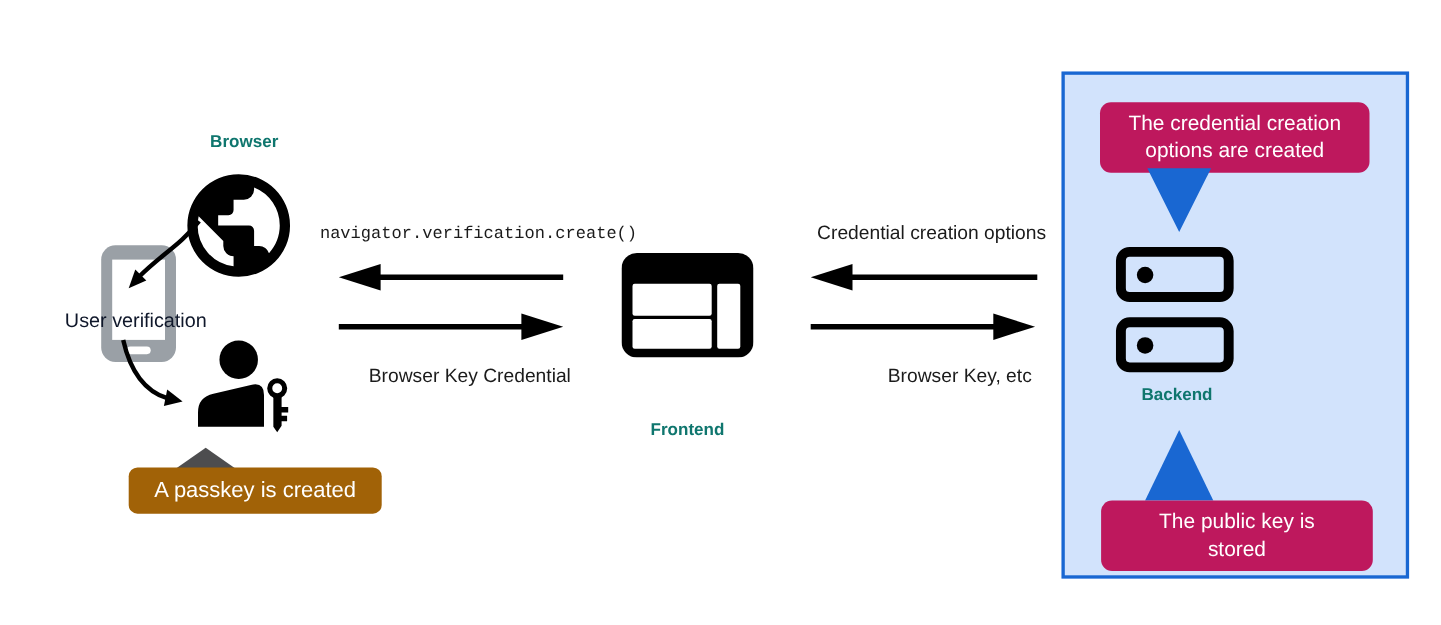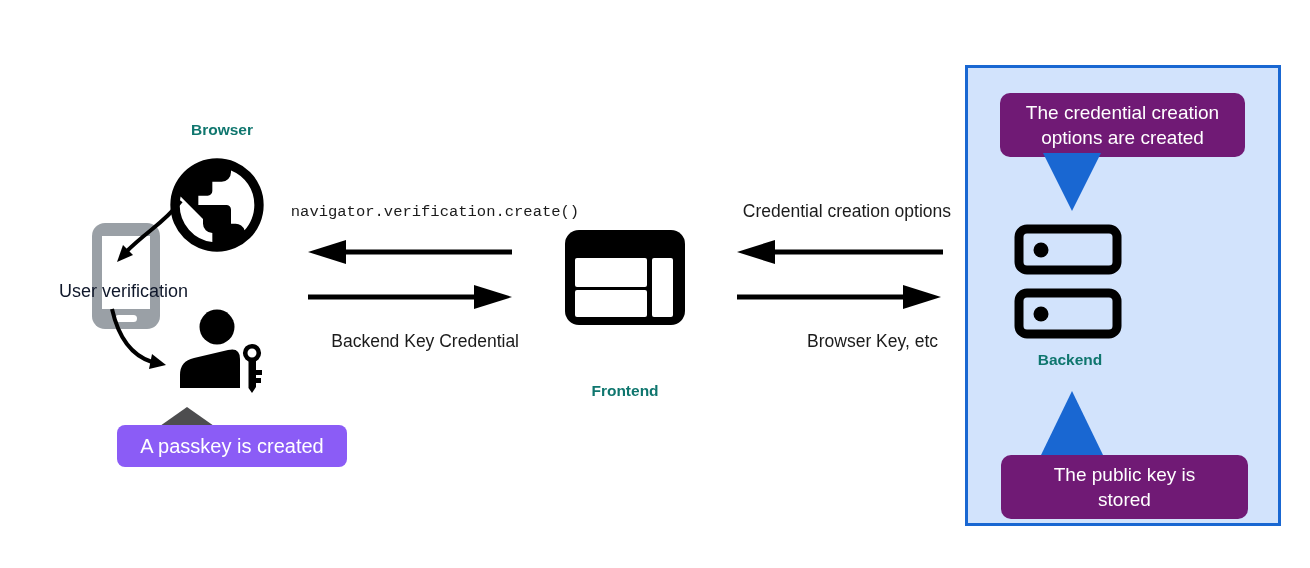--- a/index.html
+++ b/index.html
@@ -12,35 +12,35 @@
     overflow:hidden;
   }
   .abs{position:absolute;}
   .node-label{font-weight:bold;font-size:15.5px;color:#0f766e;text-align:center;}
   .msg-label{font-size:17.5px;color:#1b1b1b;text-align:right;white-space:nowrap;}
   .code-label{font-family:"Liberation Mono","DejaVu Sans Mono",monospace;font-size:15.5px;color:#1b1b1b;text-align:center;white-space:nowrap;}
   .plain-label{font-size:18px;color:#0f172a;text-align:right;white-space:nowrap;}
 
   
   .tip-dark{
-    background:#8b5cf6;color:#ffffff;border-radius:8px;
+    background:#a16207;color:#ffffff;border-radius:8px;
     font-size:20px;text-align:center;line-height:42px;height:42px;width:230px;
   }
   .tip-dark-tail{
     width:0;height:0;
     border-left:27px solid transparent;border-right:27px solid transparent;
     border-bottom:19px solid #4d4d4f;
   }
 
   
   .panel{
     background:#d2e3fc;border:3px solid #1967d2;box-sizing:border-box;
   }
   .tip-blue{
-    background:#701a75;color:#ffffff;border-radius:10px;
+    background:#be185d;color:#ffffff;border-radius:10px;
     font-size:19px;line-height:1.32;text-align:center;
     display:flex;align-items:center;justify-content:center;
     box-sizing:border-box;padding:7px 10px;
   }
   .tip-blue .inner{display:block;}
   .tail-down{
     width:0;height:0;
     border-left:29px solid transparent;border-right:29px solid transparent;
     border-top:58px solid #1967d2;
   }
@@ -74,21 +74,21 @@
     <circle cx="45" cy="24" r="17.5" fill="#000"></circle>
     <path fill="#000" d="M8 85 V72 Q8 58 22 55 L56 47 Q68 44 68 56 V85 Z"></path>
     <circle cx="80" cy="50" r="6.8" fill="none" stroke="#000" stroke-width="4.6"></circle>
     <path fill="#000" d="M76.5 58 L84 58 L84 67 L90 67 L90 72 L84 72 L84 75 L89 75 L89 80 L84 80 L84 84 L80 90 L76.5 85 Z"></path>
   </svg>
 
   <div class="abs tip-dark-tail" style="left:160px;top:407px;"></div>
   <div class="abs tip-dark" style="left:117px;top:425px;">A passkey is created</div>
 
   <div class="abs code-label" style="left:285px;top:203px;width:300px;">navigator.verification.create()</div>
-  <div class="abs msg-label" style="left:319px;top:331px;width:200px;">Backend Key Credential</div>
+  <div class="abs msg-label" style="left:319px;top:331px;width:200px;">Browser Key Credential</div>
 
   <svg class="abs" style="left:565px;top:230px;" width="120" height="95" viewBox="0 0 120 95">
     <rect x="0" y="0" width="120" height="95" rx="14" fill="#000"></rect>
     <rect x="10" y="28" width="72" height="29" rx="2" fill="#fff"></rect>
     <rect x="10" y="60" width="72" height="27" rx="2" fill="#fff"></rect>
     <rect x="87" y="28" width="21" height="59" rx="2" fill="#fff"></rect>
   </svg>
   <div class="abs node-label" style="left:565px;top:346px;width:120px;margin-top:36px;">Frontend</div>
 
   <div class="abs msg-label" style="left:721px;top:201px;width:230px;">Credential creation options</div>

